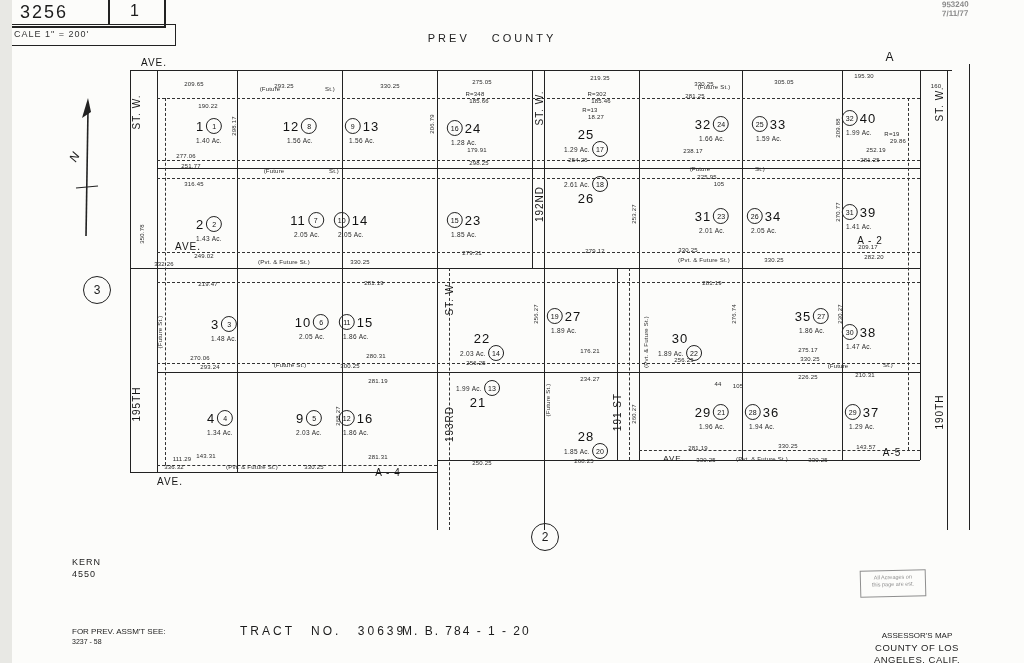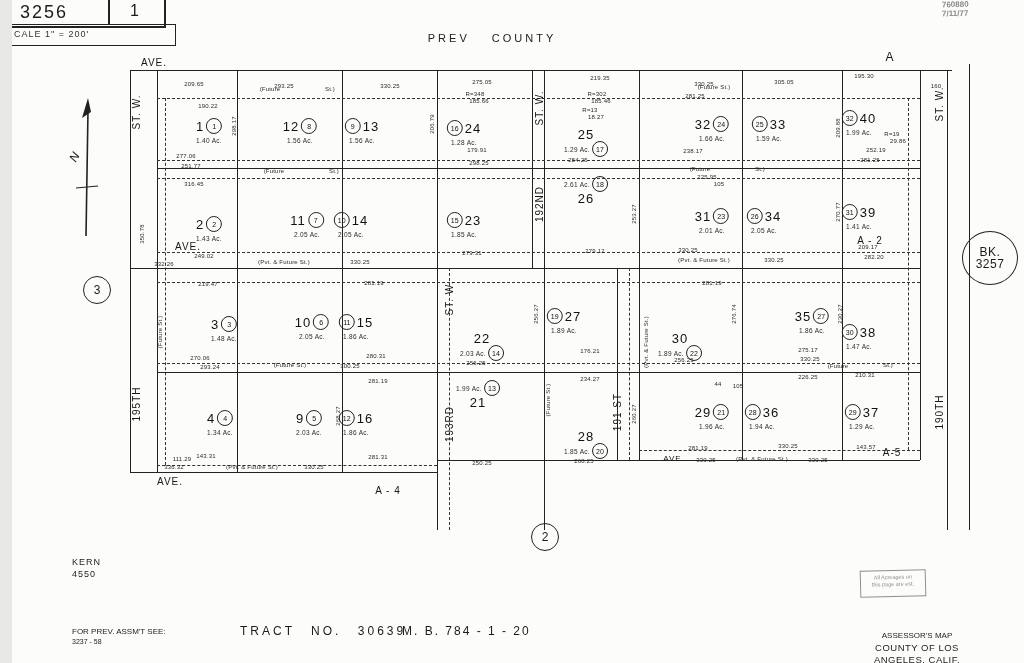--- a/index.html
+++ b/index.html
@@ -67,21 +67,21 @@
   <div class="tb-box1"></div>
   <div class="tb-div"></div>
   <div class="tb-box2"></div>
   <div class="tb-book">3256</div>
   <div class="tb-page">1</div>
   <div class="tb-scale">CALE 1" =  200'</div>
 
   <div class="kern">PREV  COUNTY</div>
 
   <div class="stamp-tr">
-    <div>760880</div>
+    <div>953240</div>
     <div>7/11/77</div>
   </div>
 
   <svg class="narrow" width="44" height="150" viewBox="0 0 44 150">
     <line x1="24" y1="14" x2="22" y2="140" stroke="#222" stroke-width="1.6"></line>
     <polygon points="24,2 18,22 27,16" fill="#222"></polygon>
     <line x1="12" y1="92" x2="34" y2="90" stroke="#222" stroke-width="1.2"></line>
   </svg>
   <span class="nlabel">N</span>
 
@@ -128,21 +128,21 @@
       <div class="street v" style="left: 927px; top: 104px;">ST. W.</div>
       <div class="street v" style="left: 927px; top: 412px;">190TH</div>
       <div class="street v" style="left: 527px; top: 108px;">ST. W.</div>
       <div class="street v" style="left: 527px; top: 204px;">192ND</div>
       <div class="street v" style="left: 437px; top: 298px;">ST. W.</div>
       <div class="street v" style="left: 437px; top: 424px;">193RD</div>
       <div class="street v" style="left: 605px; top: 412px;">191 ST</div>
       <div class="street" style="left: 176px; top: 246px;">AVE.</div>
       <div class="street" style="left: 858px; top: 240px;">A - 2</div>
       <div class="street" style="left: 158px; top: 481px;">AVE.</div>
-      <div class="street" style="left: 376px; top: 490px;">A - 4</div>
+      <div class="street" style="left: 376px; top: 472px;">A - 4</div>
       <div class="street" style="left: 662px; top: 458px; font-size: 8px;">AVE.</div>
       <div class="street" style="left: 880px; top: 452px;">A-5</div>
     </div>
   <div id="parcels">
       <div class="parcel" style="left: 197px; top: 118px;">
         <div class="prow">
           <span class="pnum">1</span>
           <span class="pcirc">1</span>
         </div>
         <div class="prow">
@@ -526,24 +526,20 @@
       <div class="lbl" style="left: 854px; top: 447px;">143.57</div>
       <div class="lbl" style="left: 694px; top: 460px;">330.25</div>
       <div class="lbl" style="left: 750px; top: 459px;">(Pvt. &amp; Future St.)</div>
       <div class="lbl" style="left: 806px; top: 460px;">330.25</div>
     </div>
   <div id="circles">
       <div class="pgcirc" style="left: 85px; top: 290px;">3</div>
       <div class="pgcirc" style="left: 533px; top: 537px;">2</div>
     </div>
 
-  <div class="bkcirc">
-    <span>BK.</span>
-    <span>3257</span>
-  </div>
 
   <div class="stamp-acre">
     <div>All Acreages on</div>
     <div>this page are est.</div>
   </div>
 
   <div class="f-code">
     <div>KERN</div>
     <div>4550</div>
   </div>

